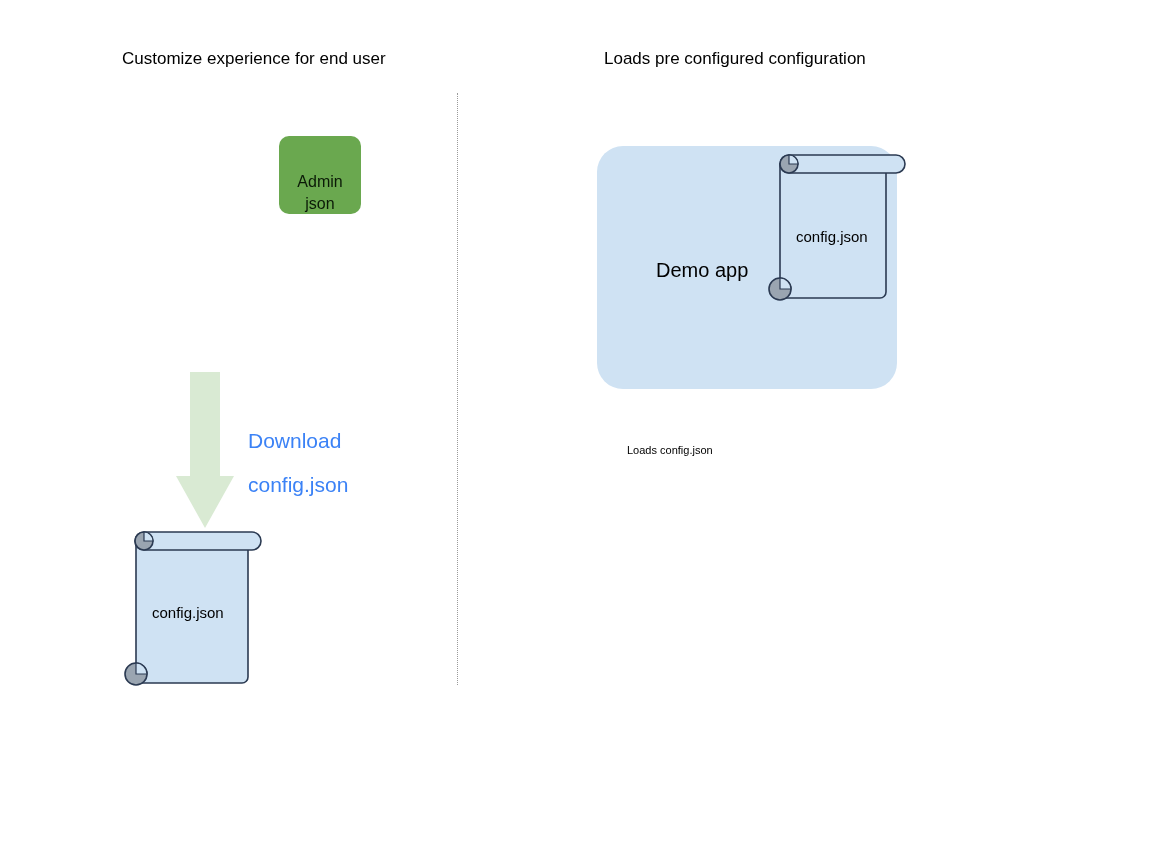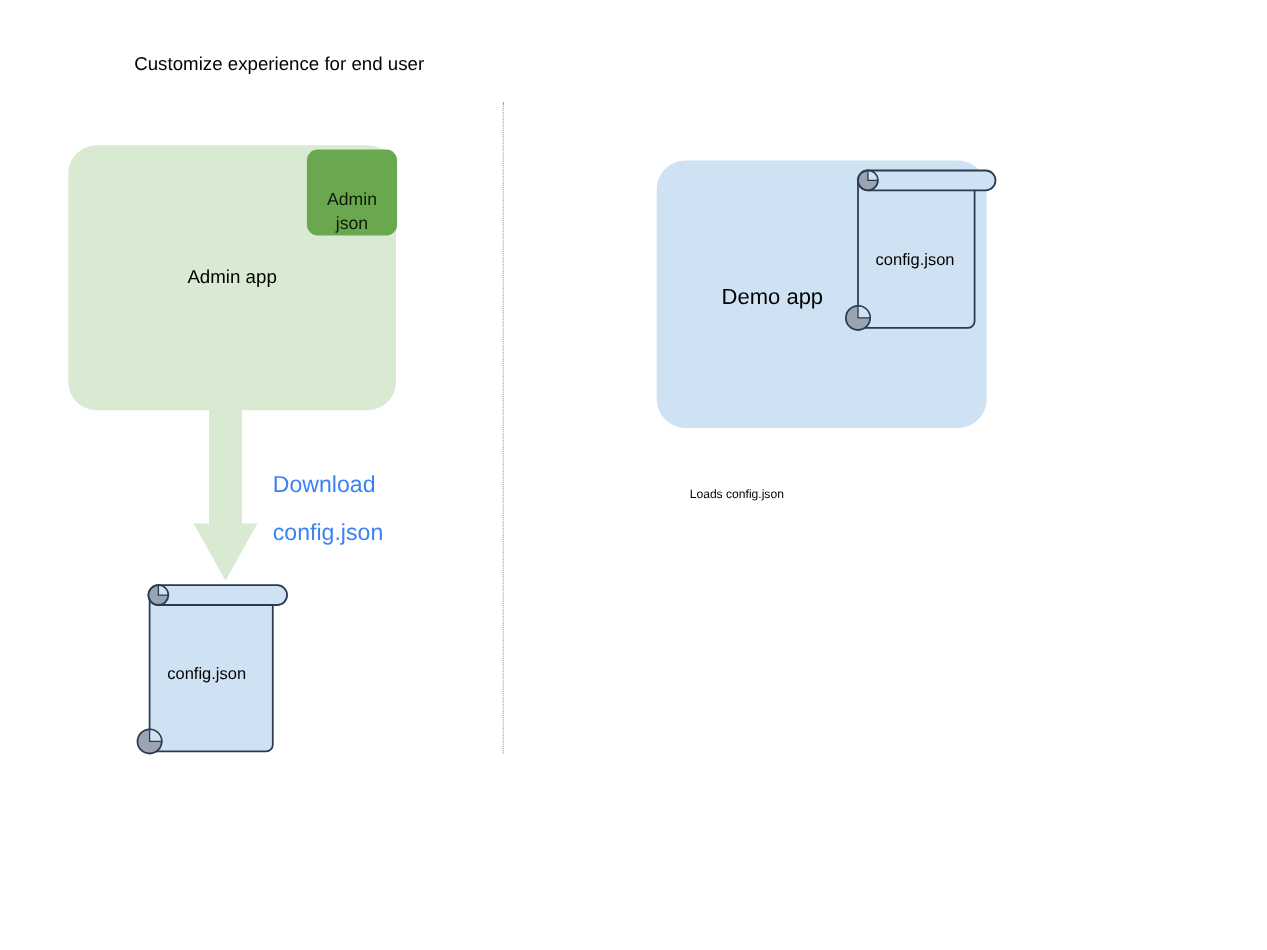--- a/index.html
+++ b/index.html
@@ -143,26 +143,24 @@
   #doc-left-label  { left: 152px; top: 604px; }
   #doc-right-label { left: 796px; top: 228px; }
 </style>
 </head>
 <body>
 
 <div class="canvas">
 
   <div id="heading-left" class="heading">Customize experience for end user</div>
 
+  <div id="heading-right" class="heading">Loads pre configured configuration</div>
 
   <div class="divider"></div>
 
-  <div class="admin-app">
-    <div class="admin-app-label">Admin app</div>
-  </div>
 
   <div class="admin-panel">
     <div class="admin-panel-label">
       <span>Admin</span><br>
       <span>json</span>
     </div>
   </div>
 
   <div class="arrow">
     <svg width="58" height="156" viewBox="0 0 58 156">

